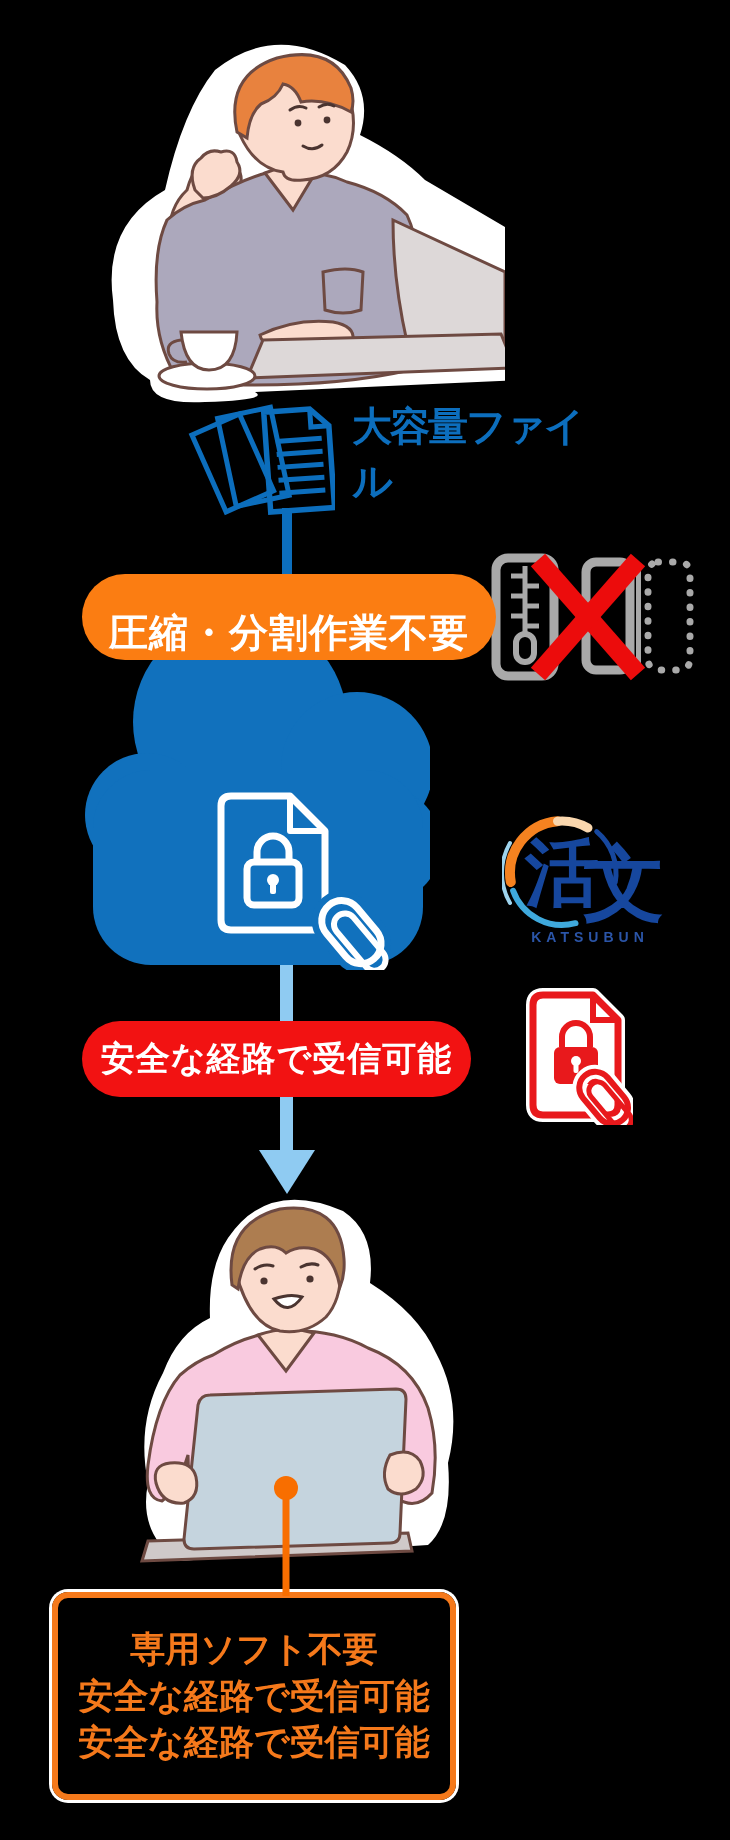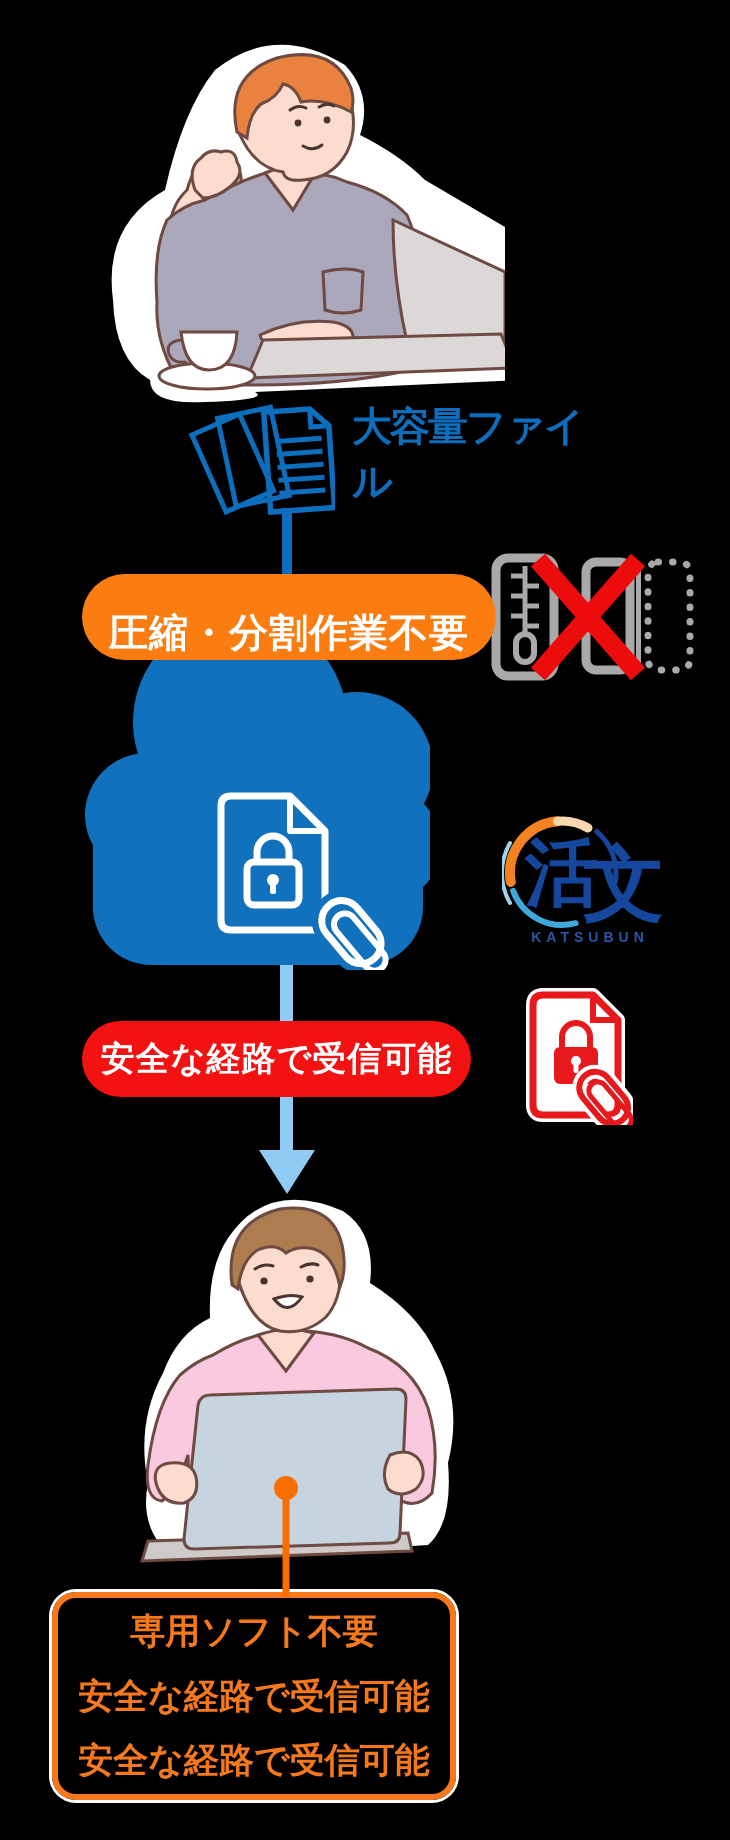--- a/index.html
+++ b/index.html
@@ -5,23 +5,23 @@
   html,body{margin:0;padding:0;background:#000;}
   #stage{position:relative;width:730px;height:1840px;background:#000;overflow:hidden;
          font-family:"Liberation Sans","DejaVu Sans",sans-serif;}
   .abs{position:absolute;}
   .pill{display:flex;align-items:center;justify-content:center;border-radius:50px;
         font-weight:bold;color:#fff;z-index:3;}
   #badge-compression{left:82px;top:574px;width:414px;height:86px;background:#FB7D12;font-size:39px;letter-spacing:1px;align-items:flex-end;}
   #badge-secure{left:82px;top:1021px;width:389px;height:76px;background:#F21212;font-size:34px;letter-spacing:1px;font-family:Liberation Mono, monospace;}
   #file-label{left:352px;top:428px;width:260px;height:52px;display:flex;align-items:center;
               color:#0C6EBD;font-size:40px;font-weight:bold;letter-spacing:-2px;z-index:2;}
-  #note-box{left:52px;top:1592px;width:392px;height:196px;border:6px solid #F5791B;border-radius:24px;
+  #note-box{left:52px;top:1592px;width:392px;height:196px;border:6px solid #F5791B;border-radius:16px;
             box-shadow:0 0 0 3px #ffffff;display:flex;flex-direction:column;align-items:center;
-            justify-content:center;gap:26px;z-index:2;background:transparent;}
+            justify-content:center;gap:8px;z-index:2;background:transparent;}
   #note-box .line{color:#F5791B;font-size:35px;font-weight:bold;line-height:1.1;letter-spacing:0px;white-space:nowrap;}
   svg{display:block;}
   .z1{z-index:1}.z2{z-index:2}.z5{z-index:5}
 </style>
 </head>
 <body>
 
 <div id="stage">
 
   <svg class="abs z1" style="left:55px;top:40px" width="450" height="365" viewBox="0 0 450 365">

